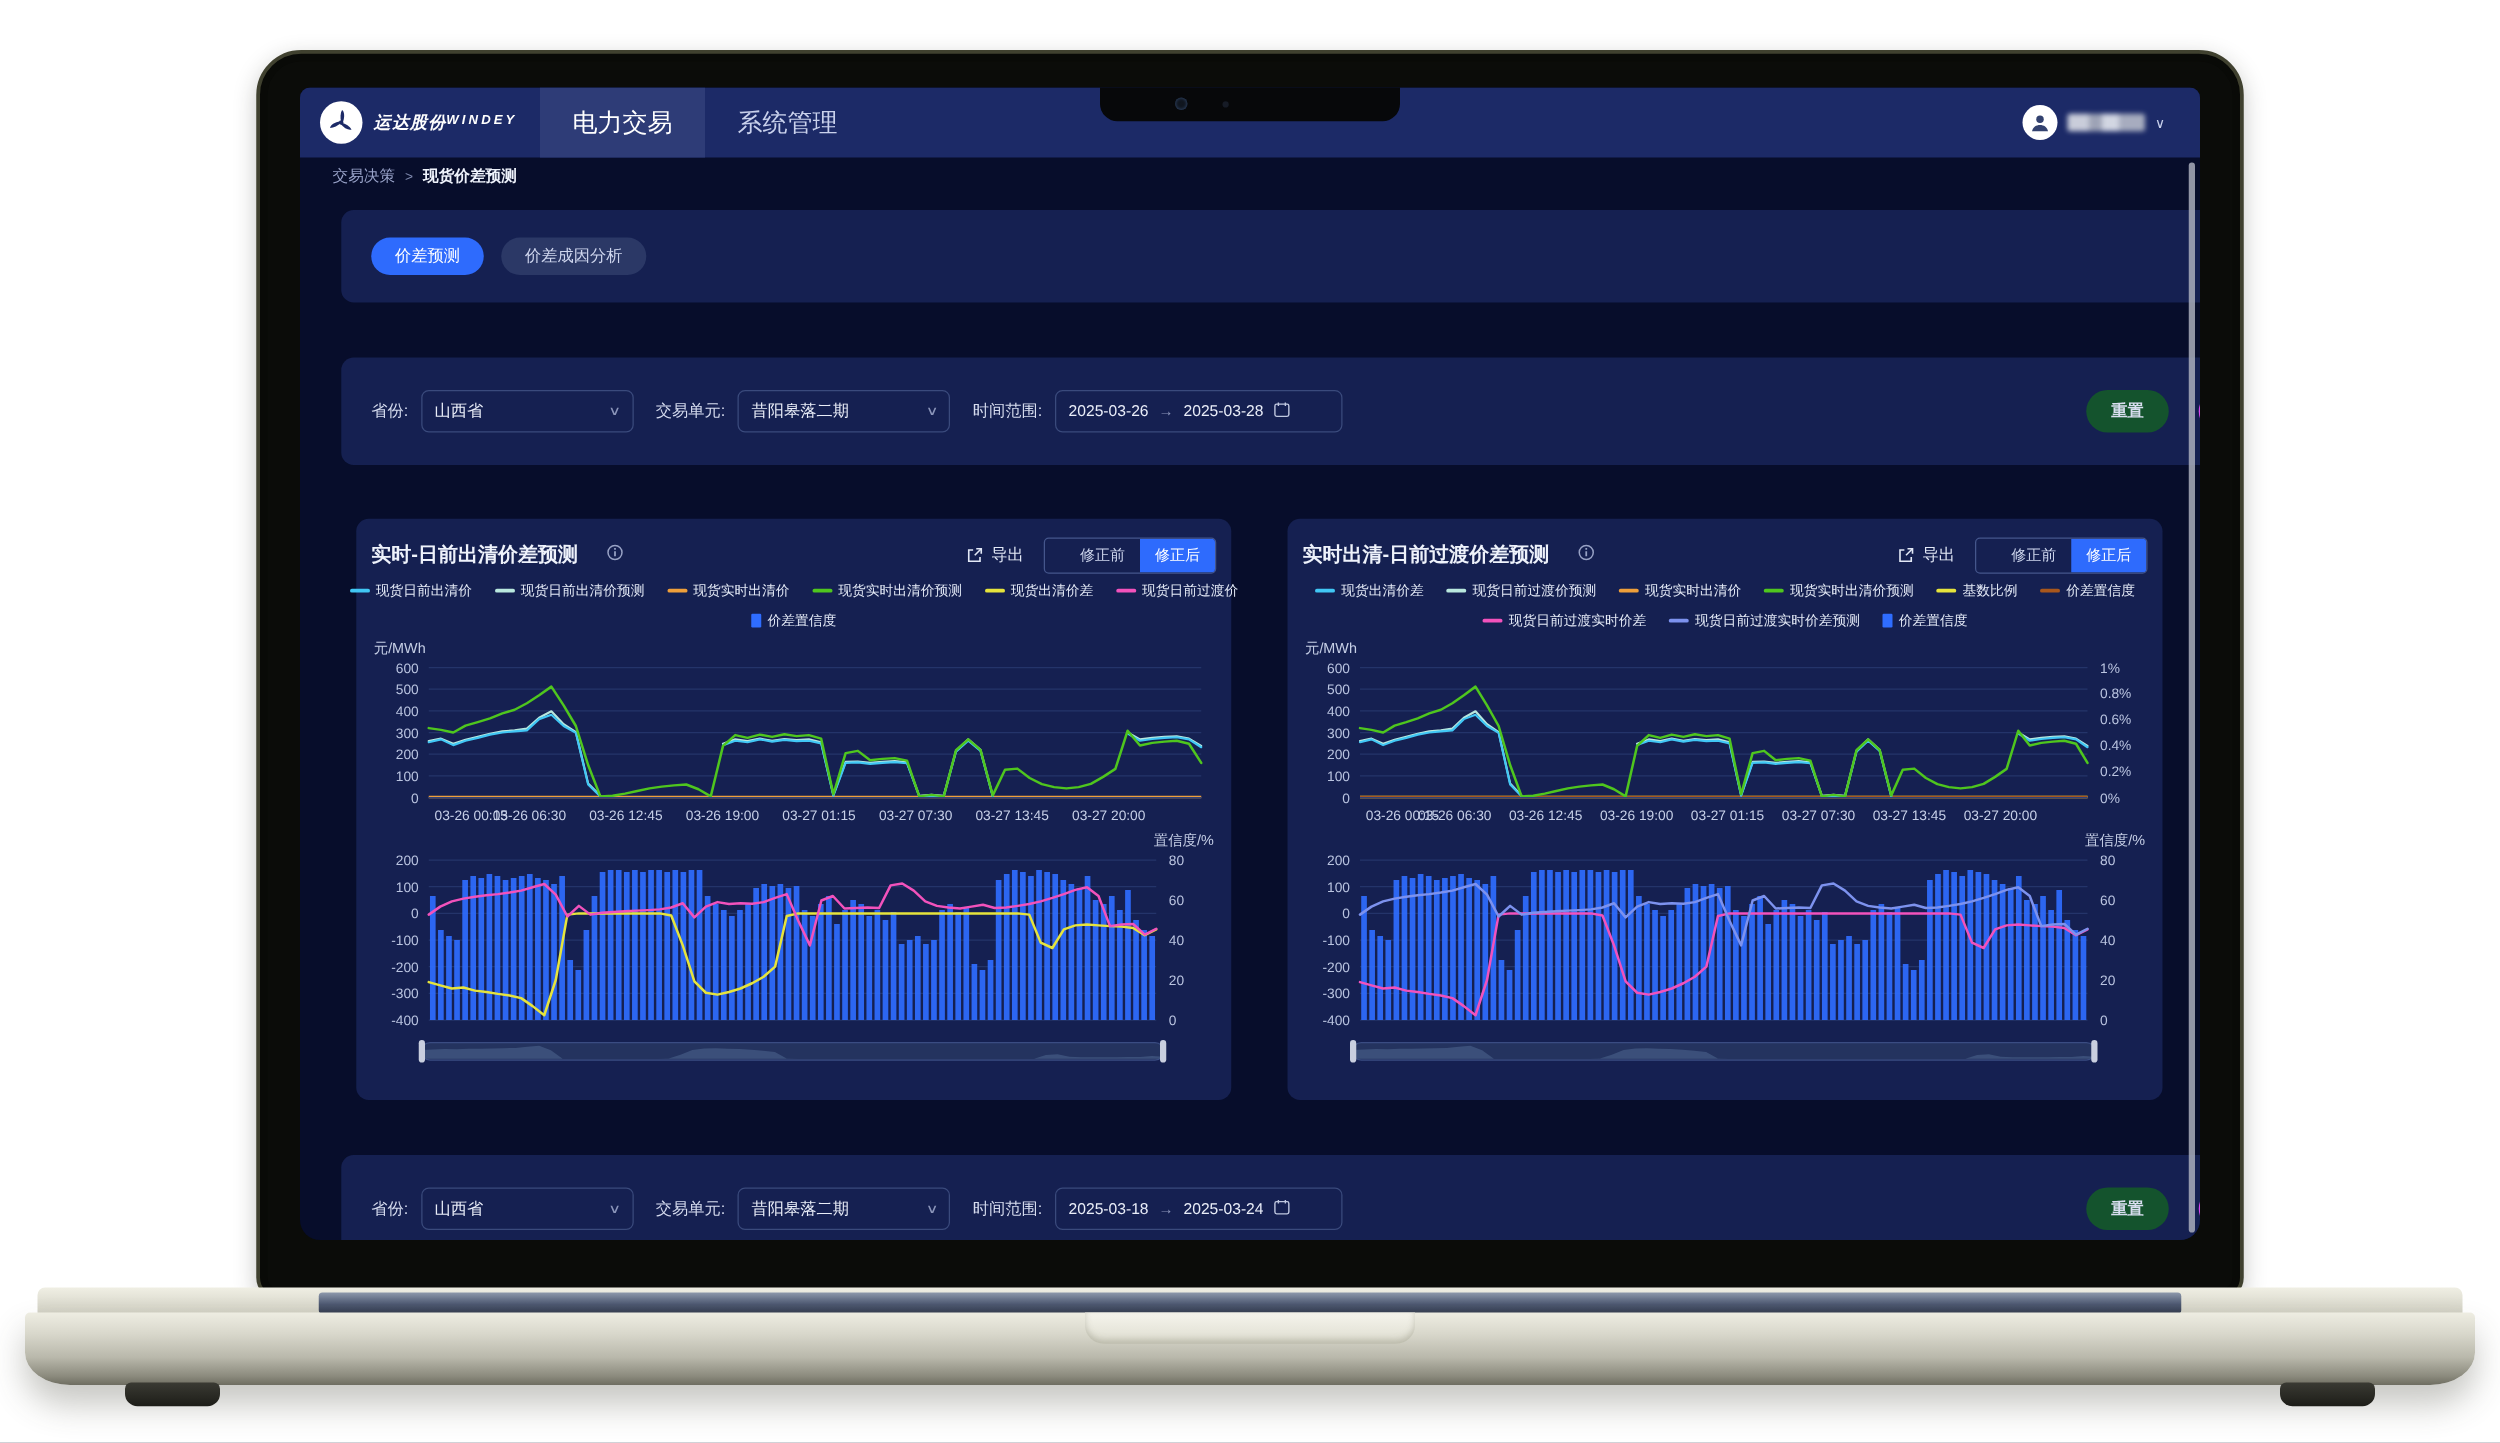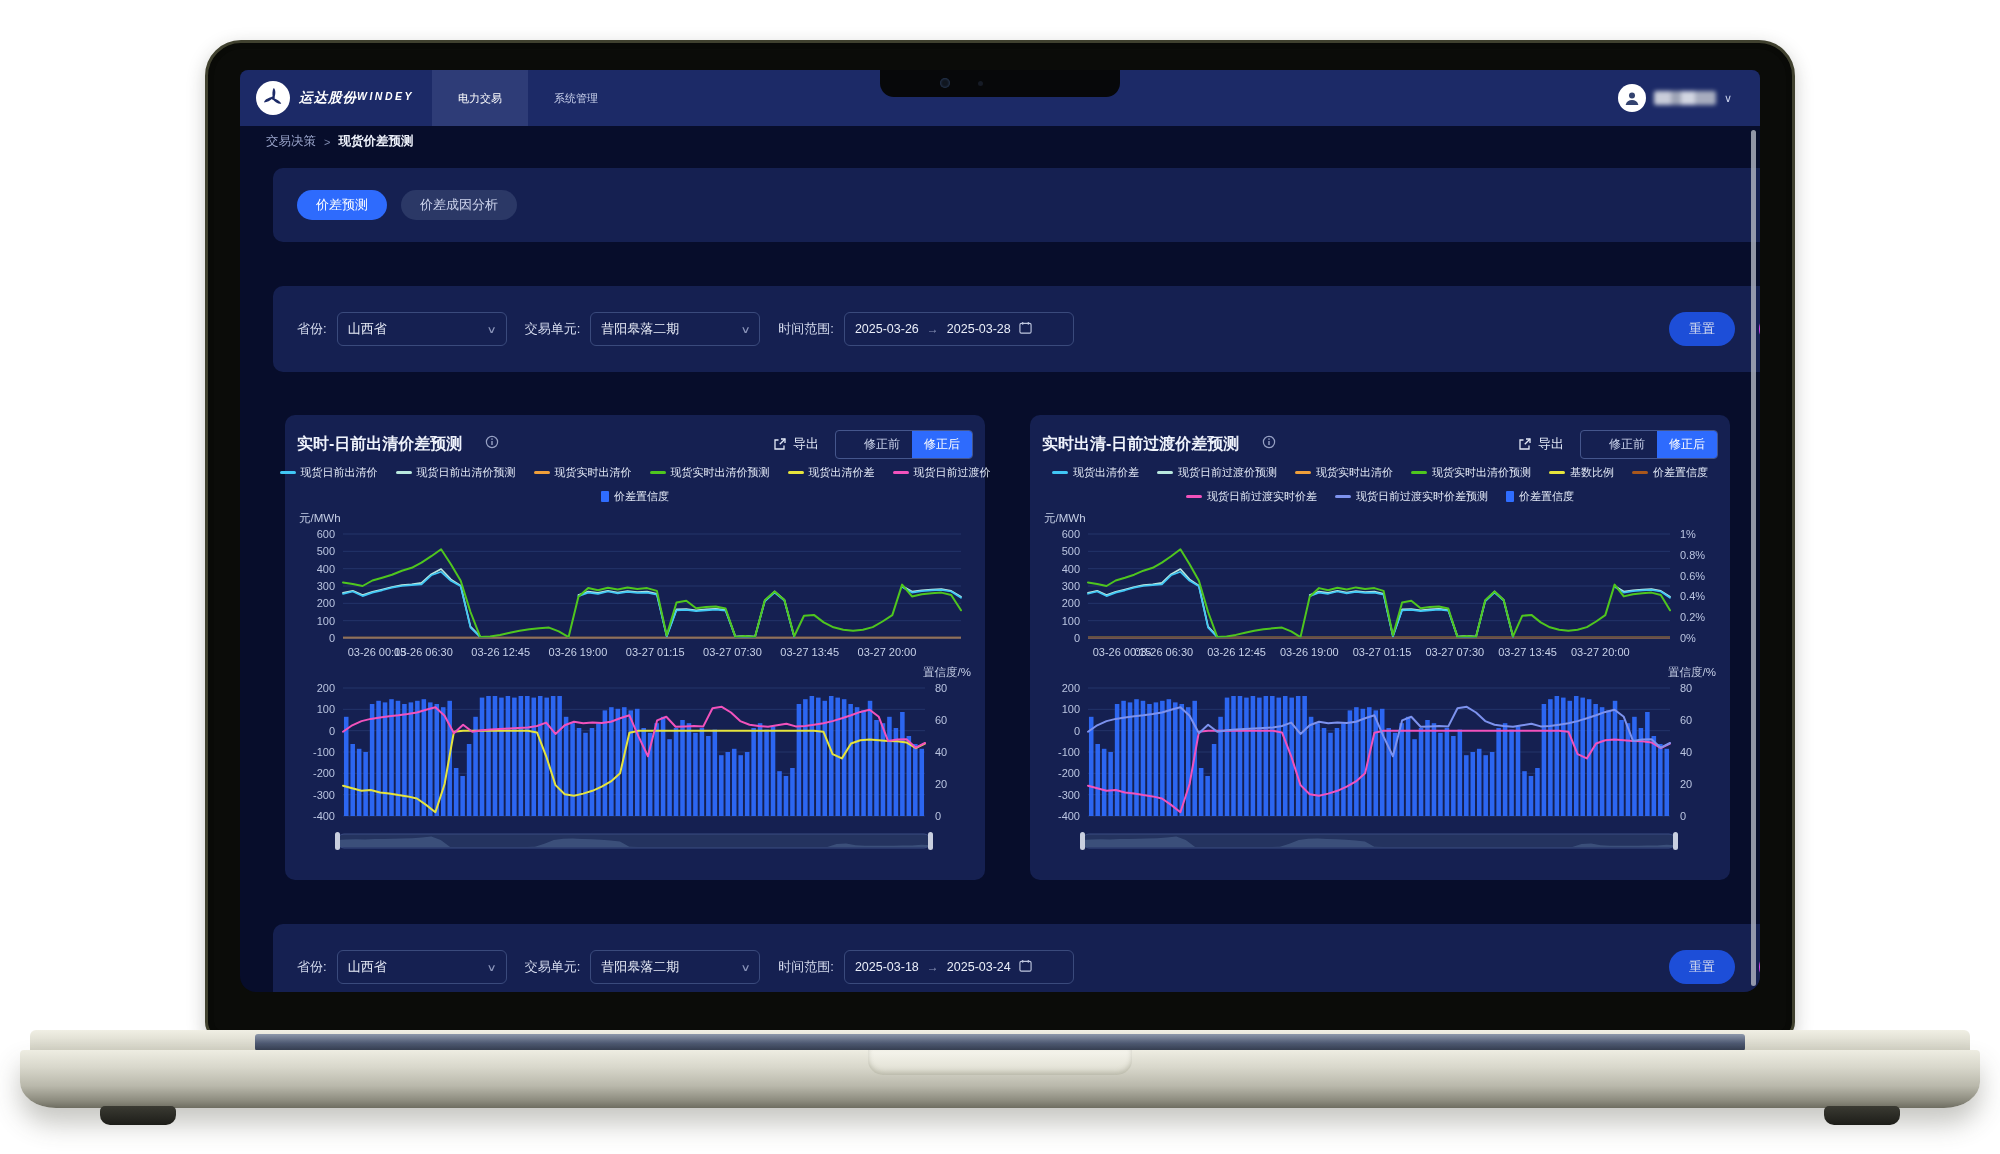--- a/index.html
+++ b/index.html
@@ -38,21 +38,21 @@
       background:#a9aebc;opacity:.85;z-index:50;}
 
   
   .nav{position:absolute;left:0;top:0;width:100%;height:56px;background:#1c2a67;display:flex;align-items:stretch;}
   .brand{display:flex;align-items:center;gap:9px;padding:0 18px 0 16px;}
   .logo-circle{width:34px;height:34px;border-radius:50%;background:#fff;display:flex;align-items:center;justify-content:center;}
   .brand-txt{display:flex;line-height:1.05;font-style:italic;color:#fff;font-weight:700;}
   .brand-cn{font-size:13.5px;letter-spacing:1px;}
   .brand-en{font-size:10.5px;letter-spacing:2.5px;}
   .menus{display:flex;align-items:stretch;}
-  .menu{display:flex;align-items:center;padding:0 26px;font-size:11px;color:#c9d1ec;cursor:pointer;}
+  .menu{display:flex;align-items:center;padding:0 26px;font-size:20px;color:#c9d1ec;cursor:pointer;}
   .menu.active{background:#2e3c77;color:#fff;}
   .nav-spacer{flex:1;}
   .user{display:flex;align-items:center;gap:8px;padding-right:28px;}
   .avatar{width:28px;height:28px;border-radius:50%;background:#fff;display:flex;align-items:center;justify-content:center;overflow:hidden;}
   .uname{width:62px;height:14px;border-radius:2px;filter:blur(2px);opacity:.92;
       background:linear-gradient(90deg,#d8dbe4 0 28%,#a9aebd 28% 44%,#e2e5ed 44% 66%,#b3b8c7 66% 100%);}
   .chev{color:#c9d1ec;font-size:11px;}
 
   
   .crumbs{position:absolute;left:26px;top:63px;font-size:12.5px;display:flex;gap:8px;align-items:center;}
@@ -68,21 +68,21 @@
   .card-filter{height:86px;display:flex;align-items:center;padding:16px 24px;gap:10px;}
   .f1{top:216px;} .f2{top:854px;}
   .flabel{font-size:13px;color:#d5dbee;margin-left:8px;}
   .selbox{width:170px;height:34px;border:1px solid #3a4a7c;border-radius:6px;display:flex;align-items:center;
         padding:0 10px;font-size:13px;color:#e9edf8;justify-content:space-between;cursor:pointer;}
   .sel-arrow{color:#8b95ba;font-size:10px;transform:scaleX(1.4);}
   .datebox{width:230px;height:34px;border:1px solid #3a4a7c;border-radius:6px;display:flex;align-items:center;
         padding:0 10px;font-size:12.5px;color:#e9edf8;gap:8px;cursor:pointer;}
   .d-arrow{color:#8b95ba;font-size:12px;}
   .btn{height:34px;border-radius:17px;display:flex;align-items:center;padding:0 20px;font-size:13px;cursor:pointer;}
-  .btn-reset{background:#1d4ed8;color:#d8deef;}
+  .btn-reset{background:#14532d;color:#d8deef;font-weight:bold;}
   .btn-query{background:#d946ef;color:#fff;margin-left:14px;}
   .f-spacer{flex:1;}
 
   
   .panel{position:absolute;top:345px;width:700px;height:465px;background:#152051;border-radius:10px;padding:13px 12px;}
   .p0{left:45px;} .p1{left:790px;}
   .phead{display:flex;align-items:center;justify-content:space-between;height:32px;}
   .ptitle-wrap{display:flex;align-items:center;gap:23px;}
   .ptitle{font-size:16px;font-weight:700;color:#eef2fb;}
   .pright{display:flex;align-items:center;gap:16px;}

